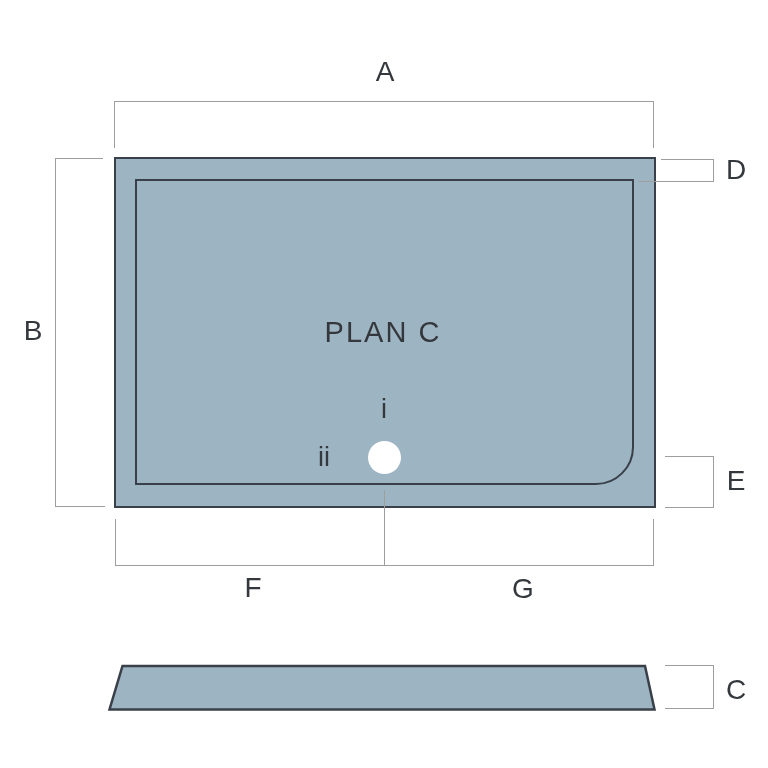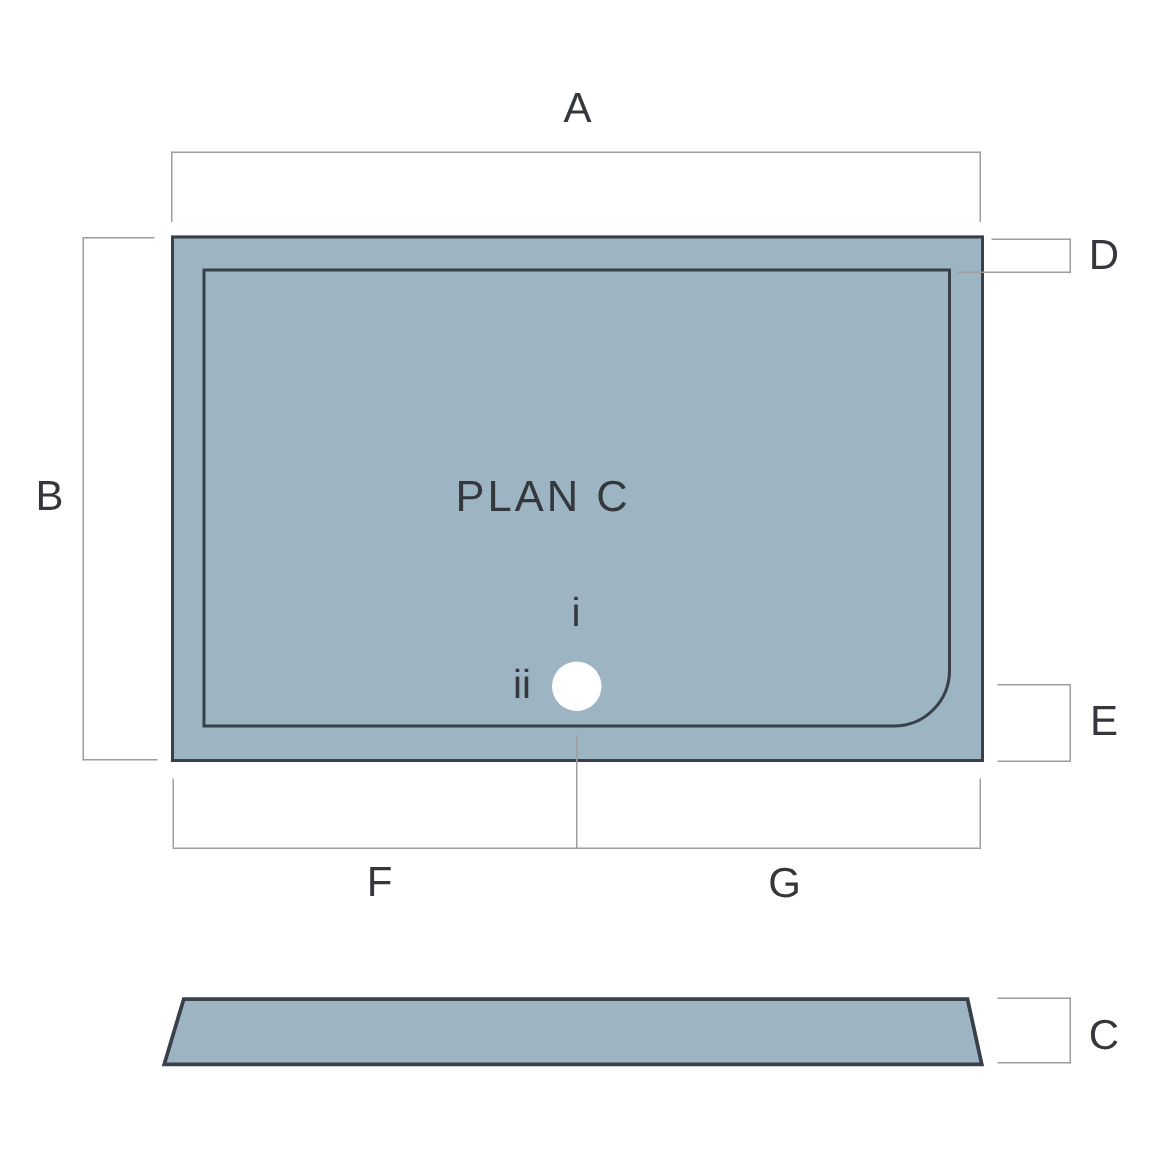--- a/index.html
+++ b/index.html
@@ -109,23 +109,23 @@
     <div class="line vline" style="left:55px; top:158px; height:349px;"></div>
     <div class="line hline" style="left:55px; top:158px; width:48px;"></div>
     <div class="line hline" style="left:55px; top:506px; width:50px;"></div>
     <div class="dlabel" style="left:33px; top:331px;">B</div>
   </div>
 
   <div class="tray">
     <div class="tray-inner"></div>
   </div>
 
-  <div class="dlabel plan-label" style="left:362px; top:332px;">PLAN C</div>
+  <div class="dlabel plan-label" style="left:383px; top:332px;">PLAN C</div>
   <div class="dlabel marker-label" style="left:384px; top:409px;">i</div>
-  <div class="dlabel marker-label" style="left:348px; top:457px;">ii</div>
+  <div class="dlabel marker-label" style="left:324px; top:457px;">ii</div>
   <div class="waste"></div>
   <div class="waste-line"></div>
 
   <div>
     <div class="line hline" style="left:661px; top:159px; width:53px;"></div>
     <div class="line hline" style="left:638px; top:181px; width:76px;"></div>
     <div class="line vline" style="left:713px; top:159px; height:23px;"></div>
     <div class="dlabel" style="left:736px; top:170px;">D</div>
   </div>
 

